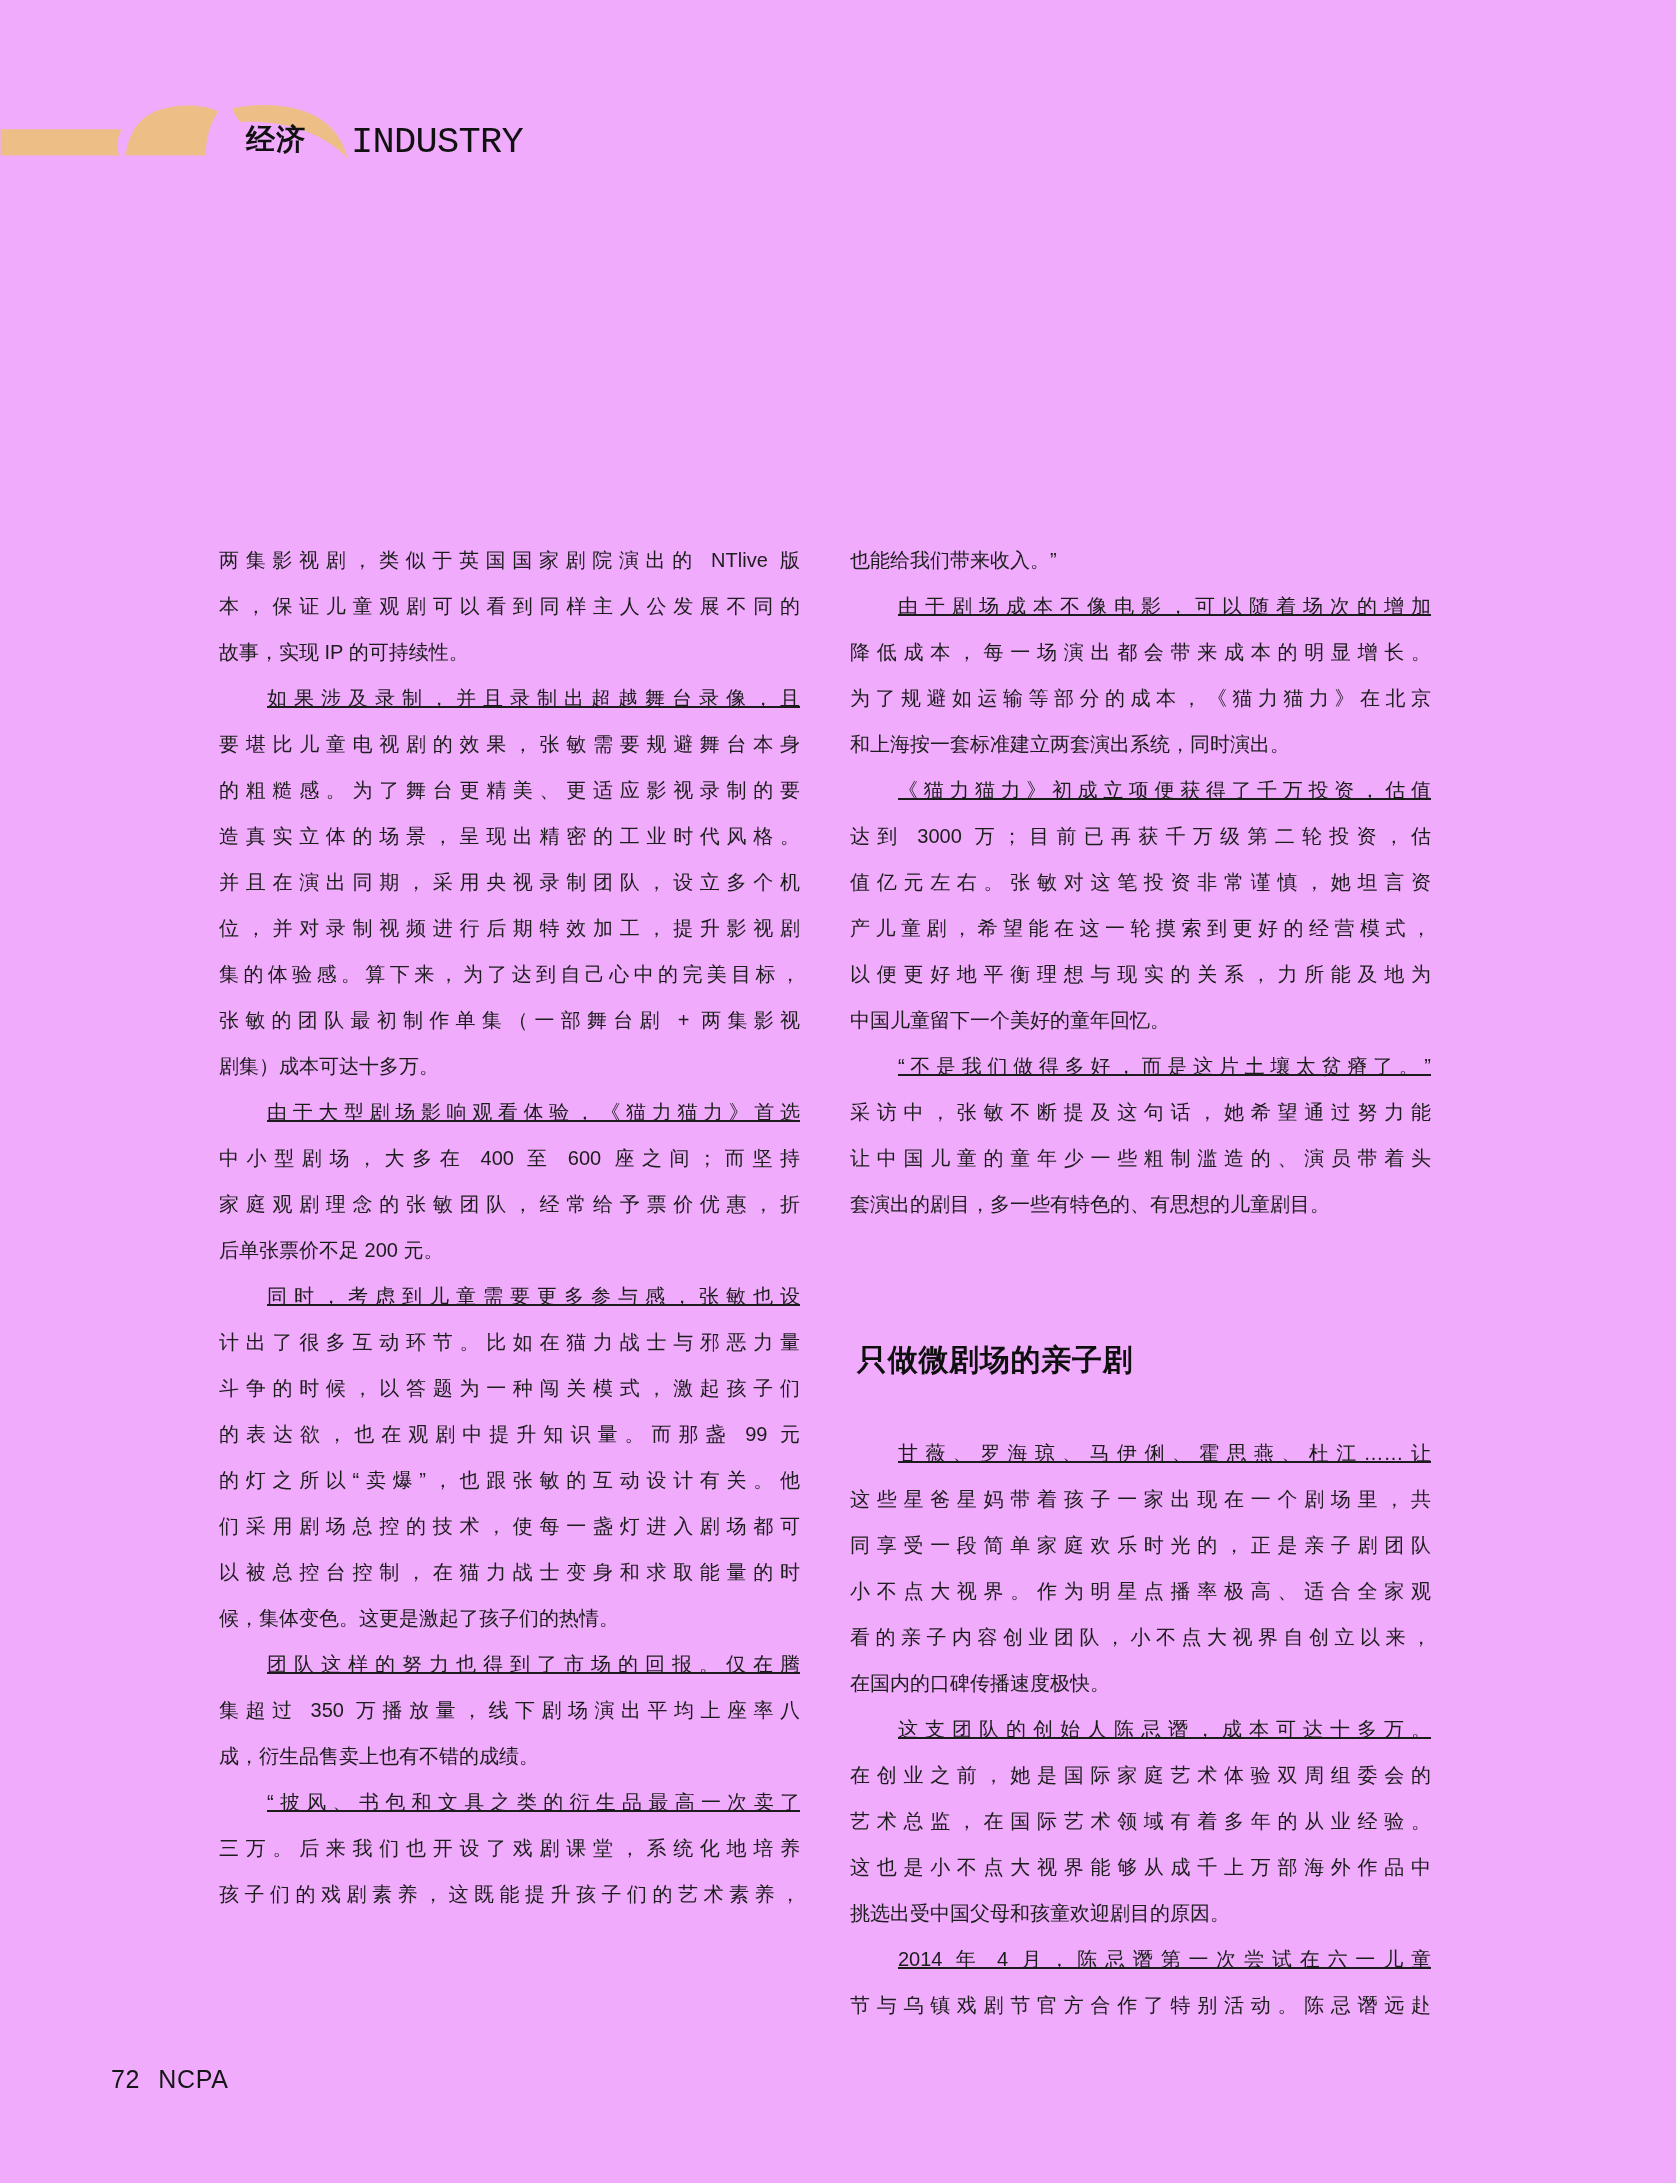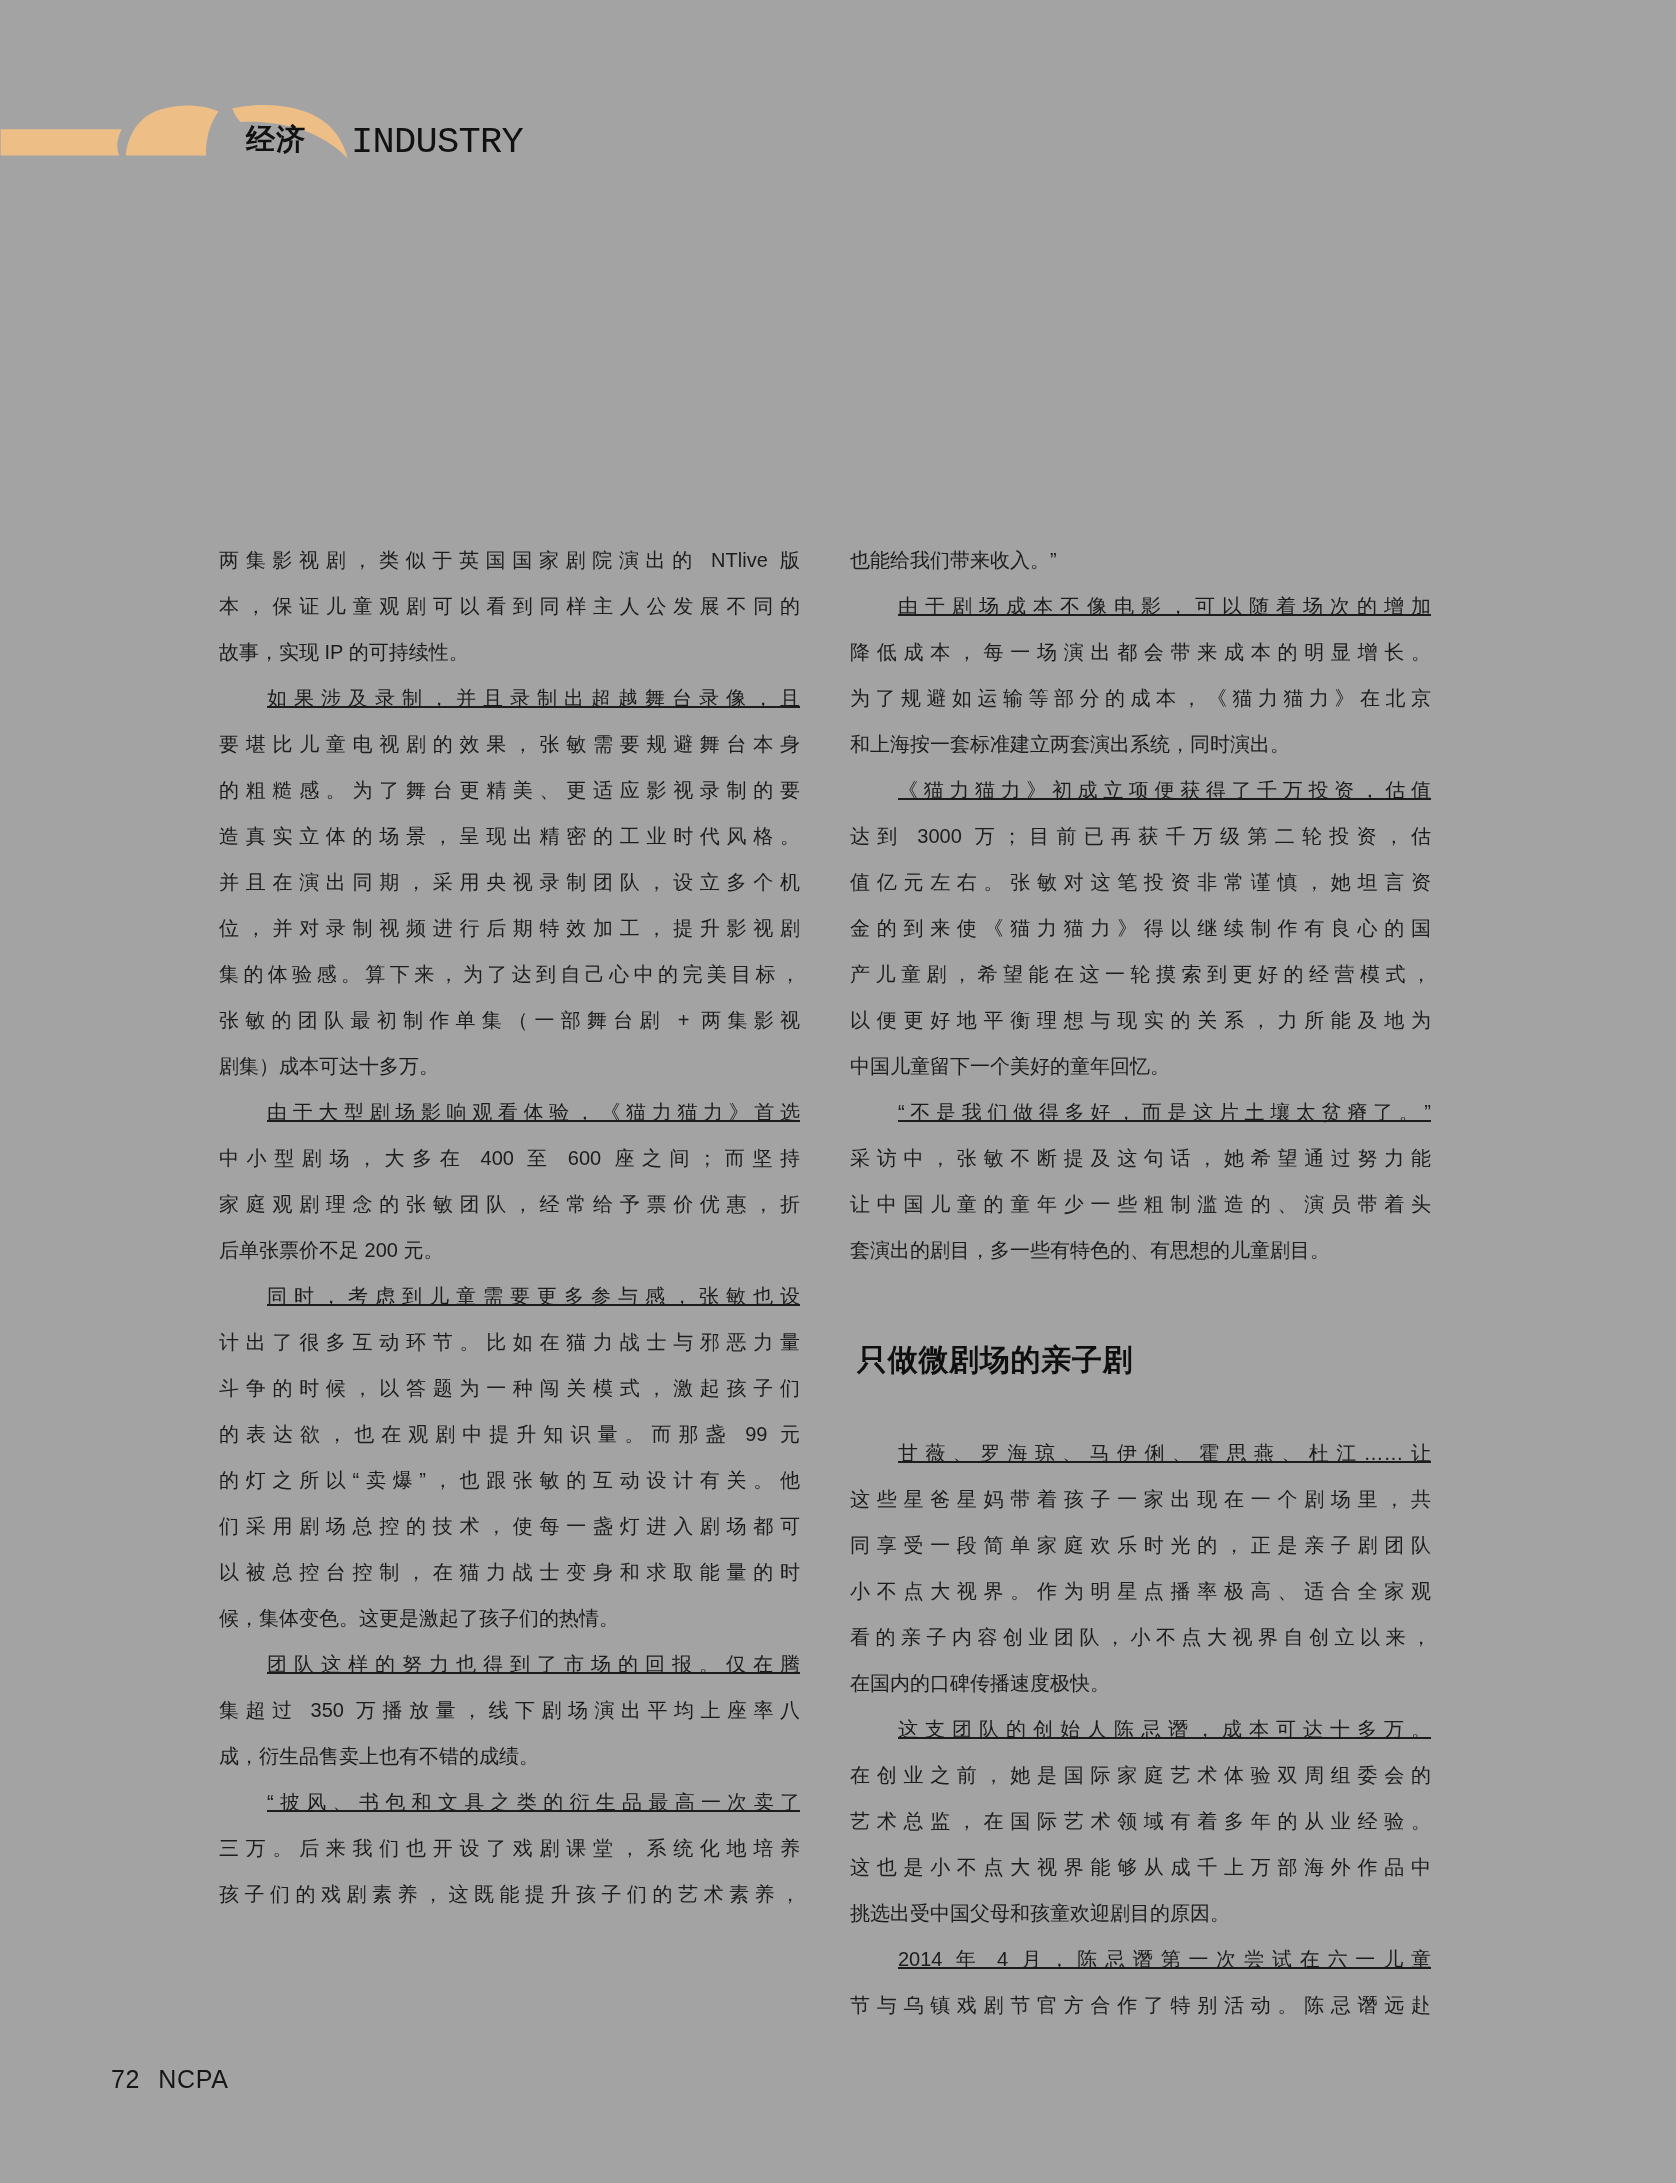--- a/index.html
+++ b/index.html
@@ -11,21 +11,21 @@
     width: 1676px;
     height: 2183px;
     position: relative;
     font-family: "Liberation Sans", sans-serif;
     color: #1c1c1c;
     overflow: hidden;
   }
   .page {
     position: absolute;
     inset: 0;
-    background: #a3a3a3;
+    background: #f0abfc;
   }
 
   
   .masthead-svg {
     position: absolute;
     left: 0;
     top: 99px;
     width: 528px;
     height: 79px;
   }
@@ -148,21 +148,20 @@
 
   <div class="col col-right-1">
       <div class="line end">也能给我们带来收入。”</div>
       <div class="line indent">由于剧场成本不像电影，可以随着场次的增加</div>
       <div class="line">降低成本，每一场演出都会带来成本的明显增长。</div>
       <div class="line">为了规避如运输等部分的成本，《猫力猫力》在北京</div>
       <div class="line end">和上海按一套标准建立两套演出系统，同时演出。</div>
       <div class="line indent">《猫力猫力》初成立项便获得了千万投资，估值</div>
       <div class="line">达到 3000 万；目前已再获千万级第二轮投资，估</div>
       <div class="line">值亿元左右。张敏对这笔投资非常谨慎，她坦言资</div>
-      <div class="line">金的到来使《猫力猫力》得以继续制作有良心的国</div>
       <div class="line">产儿童剧，希望能在这一轮摸索到更好的经营模式，</div>
       <div class="line">以便更好地平衡理想与现实的关系，力所能及地为</div>
       <div class="line end">中国儿童留下一个美好的童年回忆。</div>
       <div class="line indent">“不是我们做得多好，而是这片土壤太贫瘠了。”</div>
       <div class="line">采访中，张敏不断提及这句话，她希望通过努力能</div>
       <div class="line">让中国儿童的童年少一些粗制滥造的、演员带着头</div>
       <div class="line end">套演出的剧目，多一些有特色的、有思想的儿童剧目。</div>
     </div>
 
   <h2 class="section-heading" style="margin:7px;">只做微剧场的亲子剧</h2>

